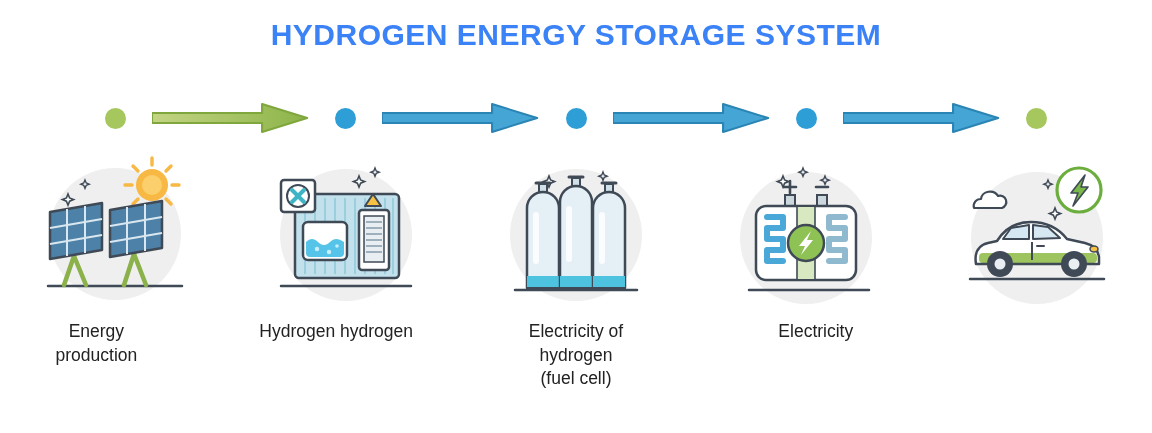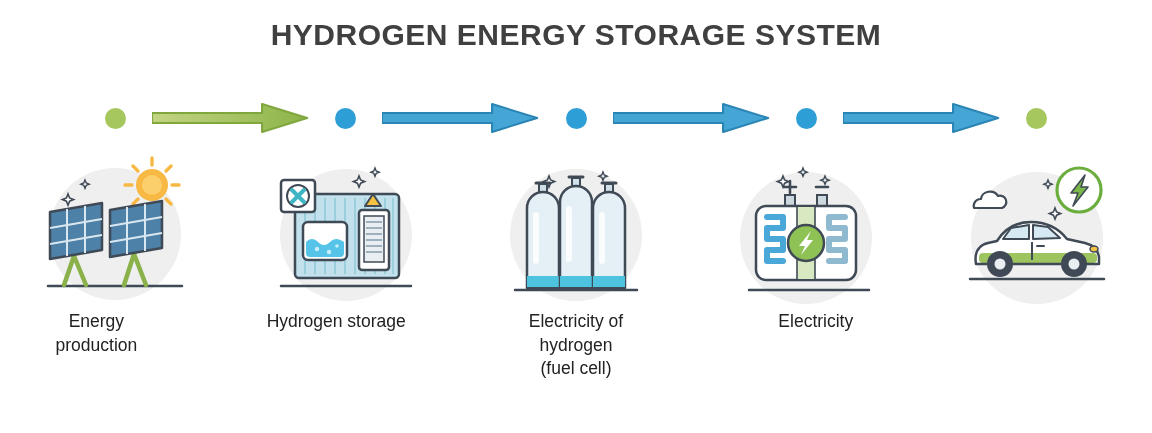--- a/index.html
+++ b/index.html
@@ -2,21 +2,21 @@
 <html><head>
 <meta charset="utf-8">
 <style>
   * { margin:0; padding:0; box-sizing:border-box; }
   html,body { width:1152px; height:433px; background:#ffffff; overflow:hidden;
               font-family:"Liberation Sans", sans-serif; }
   .diagram { width:1152px; height:433px; position:relative; }
 
   .title {
     text-align:center; margin-top:18px;
-    font-size:30px; font-weight:700; letter-spacing:0.5px; color:#404040;
+    font-size:30px; font-weight:700; letter-spacing:0.5px; color:#3b82f6;
   }
 
   
   .flow {
     display:flex; align-items:center;
     padding:0 105px; margin-top:48px; height:36px;
   }
   .flow-dot { width:21px; height:21px; border-radius:50%; flex:0 0 auto; }
   .flow-dot.green { background:#a5c75e; }
   .flow-dot.blue  { background:#2d9fd6; }
@@ -27,21 +27,21 @@
   .steps {
     display:grid; grid-template-columns:repeat(5,1fr);
     width:1152px; margin-top:14px;
   }
   .step { display:flex; flex-direction:column; align-items:center; }
   .step-icon { width:170px; height:160px; }
   .step-icon svg { width:170px; height:160px; display:block; }
 
   .labels {
     display:grid; grid-template-columns:repeat(5,1fr);
-    width:1152px; gap:47px;
+    width:1152px; margin-top:10px;gap:47px;
   }
   .label {
     text-align:center; font-size:17.5px; line-height:1.35; color:#222222;
     margin:0 auto;
   }
   .labels .label-cell:nth-child(1) .label { max-width:110px; }
   .labels .label-cell:nth-child(2) .label { max-width:195px; }
   .labels .label-cell:nth-child(3) .label { max-width:110px; }
   .labels .label-cell:nth-child(4) .label { max-width:182px; }
   .labels .label-cell:nth-child(5) .label { max-width:150px; }
@@ -313,21 +313,21 @@
         </svg>
       </div>
     </div>
   </div>
 
   <div class="labels">
     <div class="label-cell">
         <div class="label">Energy production</div>
       </div>
     <div class="label-cell">
-        <div class="label">Hydrogen storage</div>
+        <div class="label">Hydrogen hydrogen</div>
       </div>
     <div class="label-cell">
         <div class="label">Electricity of hydrogen (fuel cell)</div>
       </div>
     <div class="label-cell">
         <div class="label">Electricity</div>
       </div>
   </div>
 
 </div>

